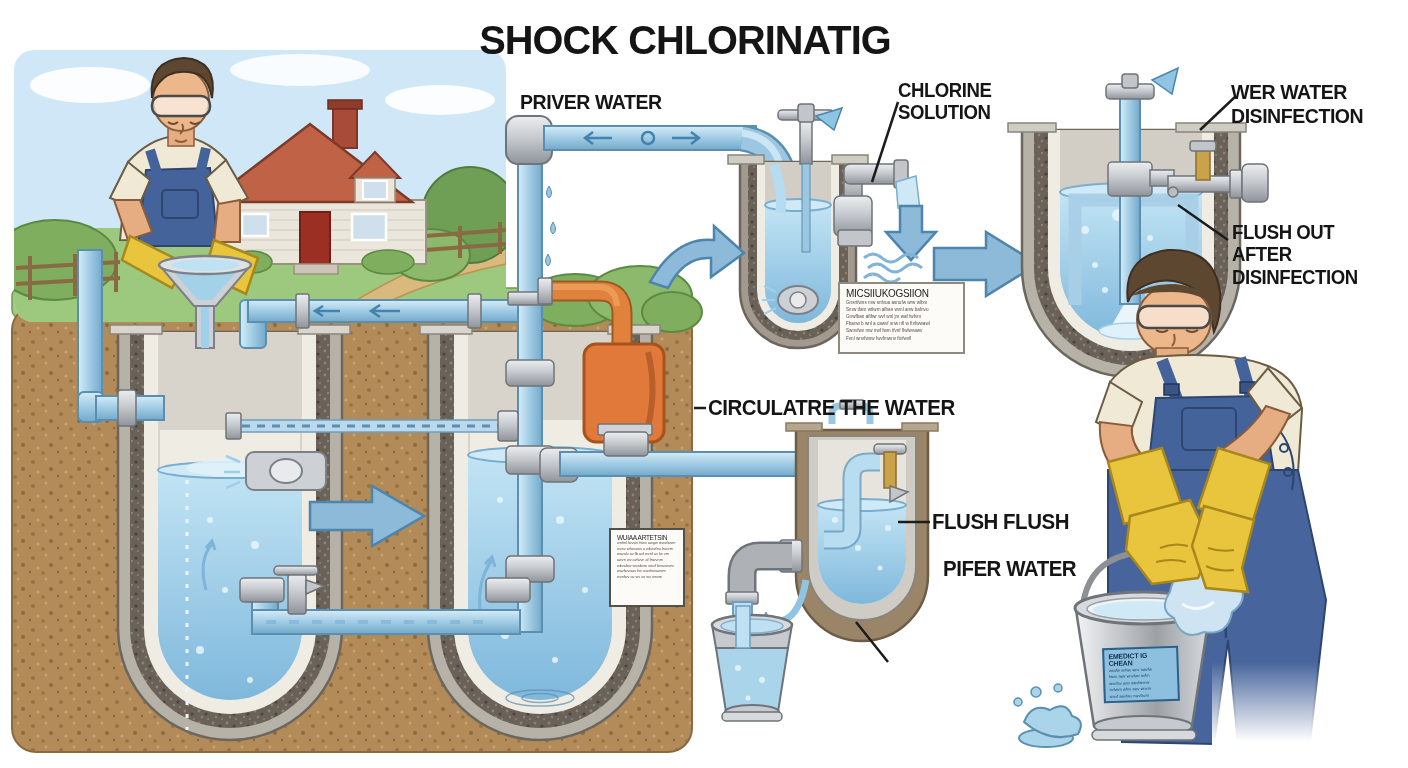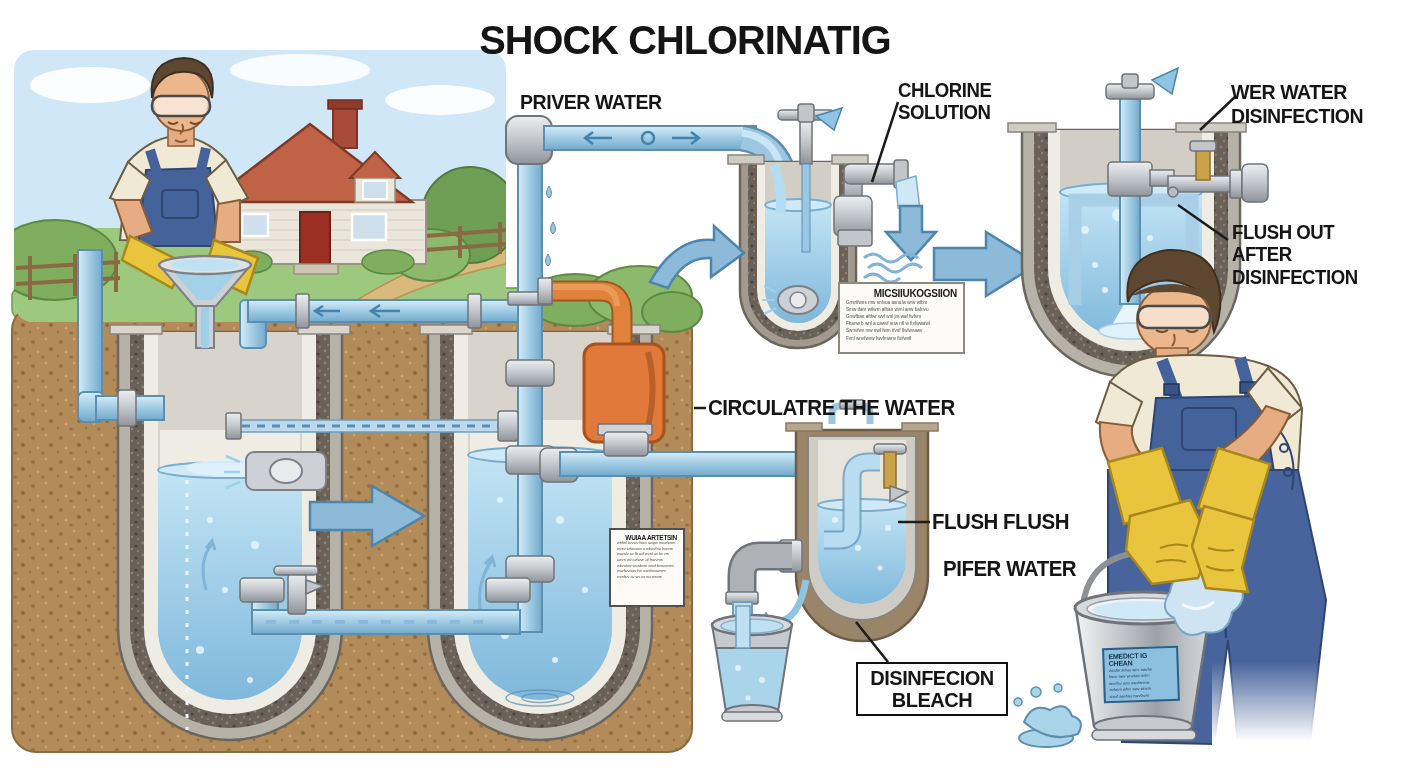--- a/index.html
+++ b/index.html
@@ -15,21 +15,21 @@
   .l-wer{left:1231px;top:80px;font-size:21px;}
   .l-flushout{left:1232px;top:221px;font-size:20px;}
   .l-circ{left:708px;top:396px;font-size:22px;}
   .l-ff{left:932px;top:510px;font-size:22px;}
   .l-pifer{left:943px;top:557px;font-size:22px;}
   .box-bleach{left:856px;top:662px;width:148px;height:50px;border:2.5px solid #111;background:#fff;
        display:flex;align-items:center;justify-content:center;text-align:center;
        font-size:20px;line-height:1.1;transform:none;}
   .note{position:absolute;background:#fcfbf8;border:2px solid #8f897e;color:#333;
         padding:4px 6px;box-sizing:border-box;overflow:hidden;}
-  .note h4{margin:0 0 0 0;font-weight:bold;color:#1d1d1d;letter-spacing:-0.3px;text-align:right;}
+  .note h4{margin:0 0 0 0;font-weight:normal;color:#1d1d1d;letter-spacing:-0.3px;}
   .note p{margin:0;white-space:pre-line;color:#55504a;}
   .note-chlor{left:838px;top:282px;width:127px;height:72px;}
   .note-chlor h4{font-size:10px;}
   .note-chlor p{font-size:4.6px;line-height:1.55;}
   .note-well{left:609px;top:528px;width:76px;height:79px;border-color:#55504a;}
   .note-well h4{font-size:6.5px;}
   .note-well p{font-size:3.8px;line-height:1.5;}
   .bucket-label{position:absolute;left:1103px;top:647px;width:76px;height:55px;background:#8cc0de;
         border:2px solid #2f5f86;box-sizing:border-box;padding:3px 4px;transform:rotate(-2deg);overflow:hidden;}
   .bucket-label h4{margin:0 0 1px 0;font-size:7px;font-weight:bold;color:#14324e;letter-spacing:-0.2px;}
@@ -512,22 +512,20 @@
 <div class="lbl l-chlor">CHLORINE
 SOLUTION</div>
 <div class="lbl l-wer">WER WATER
 DISINFECTION</div>
 <div class="lbl l-flushout">FLUSH OUT
 AFTER
 DISINFECTION</div>
 <div class="lbl l-circ">CIRCULATRE THE WATER</div>
 <div class="lbl l-ff">FLUSH FLUSH</div>
 <div class="lbl l-pifer">PIFER WATER</div>
-<div class="lbl box-bleach">DISINFECION
-BLEACH</div>
 
 <div class="note note-chlor">
   <h4>MICSIIUKOGSIION</h4>
   <p>Gnsrtfwns rnw snfvua asnufw wrw wlbm
 Smw tfam wtlwm afban wvnl anw bafnvu
 Gnwfban aftfwr wvf wnl jm waf fwfvm
 Fbanw b wnl a cawvf snw nfl w ftvfwwawl
 Swnvfwv mw nwf fwm tfvnf flwlwvawv
 Fvnl wnvfwnw fwvfmwnv ftvfwvfl</p>
 </div>

